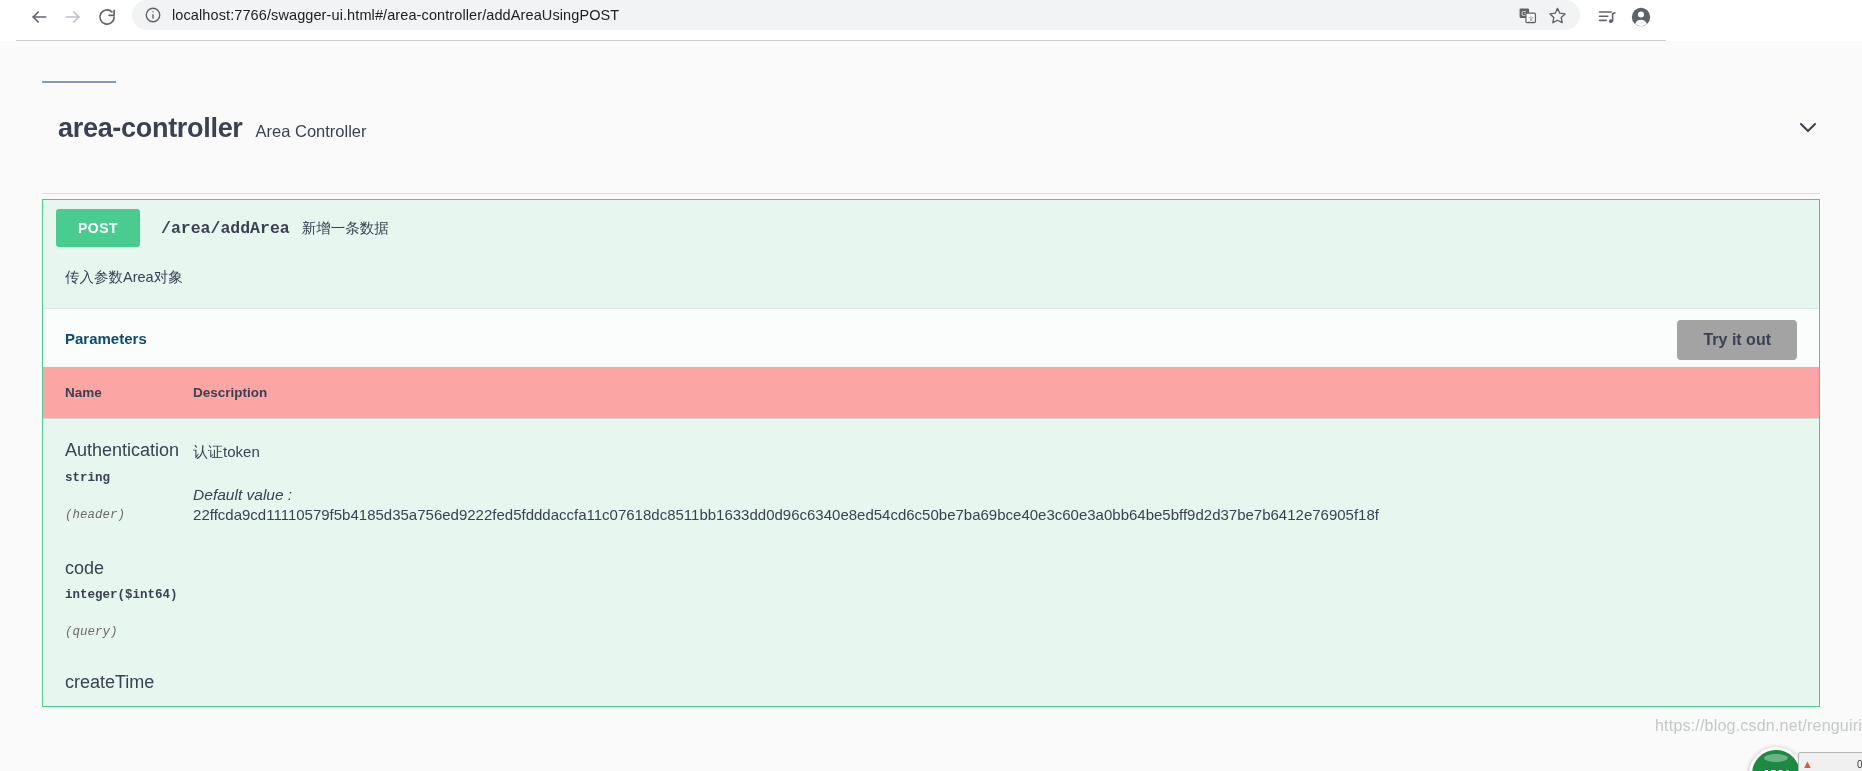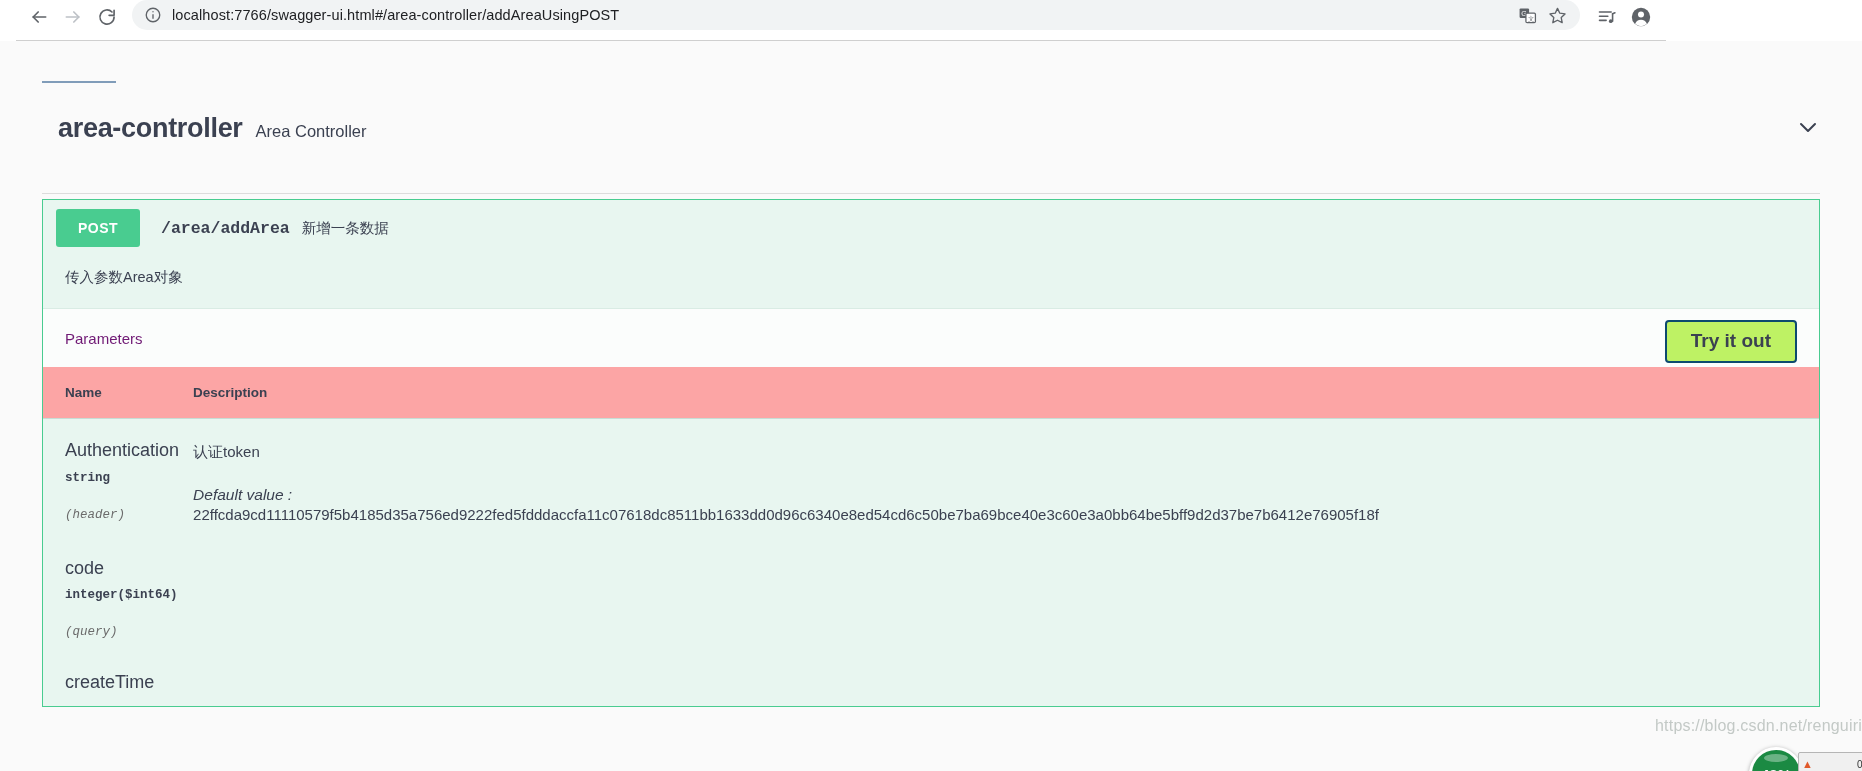--- a/index.html
+++ b/index.html
@@ -159,32 +159,32 @@
   }
 
   .params-head {
     height: 58px;
     display: flex; align-items: center;
     padding: 0 22px;
     position: relative;
   }
   .params-title {
     font-size: 15px;
-    font-weight: normal;
-    color: #701a75;
+    font-weight: bold;
+    color: #0c4a6e;
   }
   .try-btn {
     position: absolute;
     right: 22px; top: 11px;
     padding: 9px 24px;
-    border: 2px solid #0c4a6e;
+    border: 2px solid #a3a3a3;
     border-radius: 4px;
-    background: #bef264;
-    color: #3b4151;
-    font-size: 19px;
+    background: #a3a3a3;
+    color: #3b4151;
+    font-size: 16px;
     font-weight: bold;
     cursor: pointer;
     line-height: 1.1;
   }
 
   .params-table {
     background: #fca5a5;
     width: 100%;
     border-collapse: collapse;
   }

